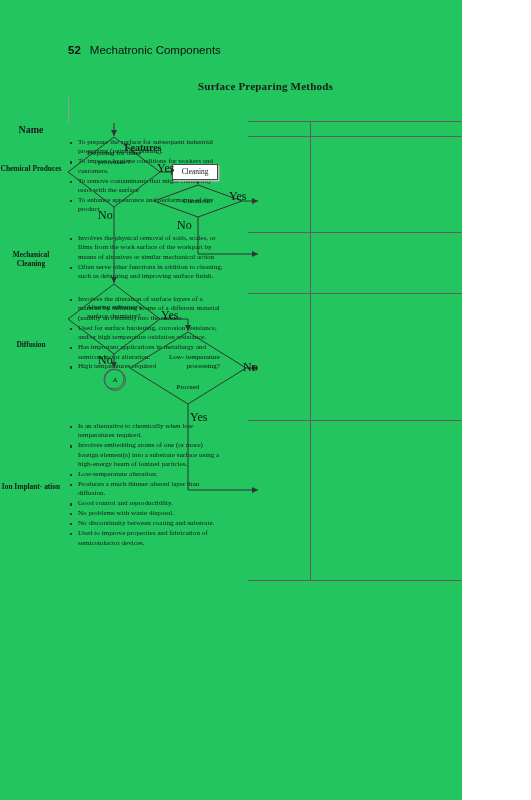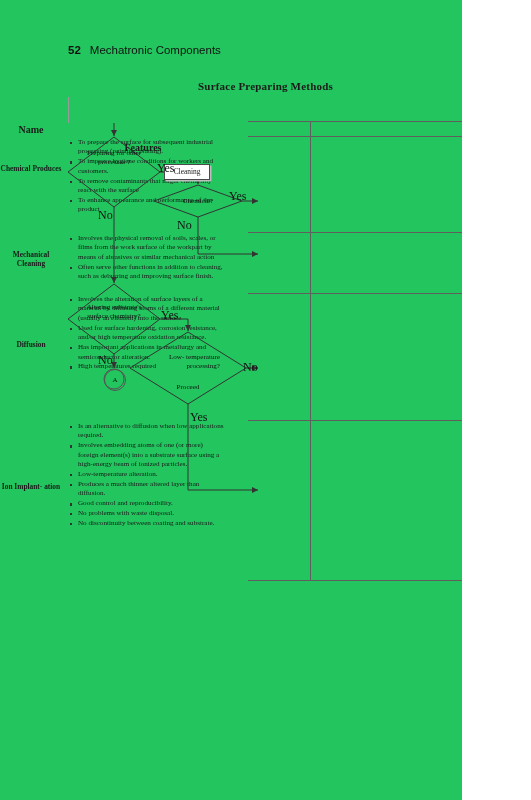--- a/index.html
+++ b/index.html
@@ -225,27 +225,28 @@
       <li>Involves the alteration of surface layers of a material by diffusing atoms of a different material (usually an element) into the surface</li>
       <li>Used for surface hardening, corrosion resistance, and/or high temperature oxidation resistance.</li>
       <li>Has important applications in metallurgy and semiconductor alteration.</li>
       <li>High temperatures required</li>
     </ul>
   </div>
 
   <div class="row-name" style="top:482px;">Ion Implant- ation</div>
   <div class="row-feat" style="top:422px;">
     <ul>
-      <li>Is an alternative to diffusion when low applications required.</li>
+      <li>Is an alternative to chemically when low temperatures required.</li>
       <li>Involves embedding atoms of one (or more) foreign element(s) into a substrate surface using a high-energy beam of ionized particles.</li>
       <li>Low-temperature alteration.</li>
       <li>Produces a much thinner altered layer than diffusion.</li>
       <li>Good control and reproducibility.</li>
       <li>No problems with waste disposal.</li>
       <li>No discontinuity between coating and substrate.</li>
+      <li>Used to improve properties and fabrication of semiconductor devices.</li>
     </ul>
   </div>
 
   <svg class="flow" viewBox="0 0 531 800">
     <defs>
       <marker id="arr" markerWidth="7" markerHeight="7" refX="6" refY="3" orient="auto" markerUnits="strokeWidth">
         <path d="M0,0 L6,3 L0,6 z" fill="#333"></path>
       </marker>
     </defs>
 
@@ -274,21 +275,21 @@
 
     <polygon points="188,332 246,368 188,404 130,368" fill="none" stroke="#333" stroke-width="1"></polygon>
 
     <line x1="246" y1="368" x2="258" y2="368" stroke="#333" stroke-width="1" marker-end="url(#arr)"></line>
 
     <polyline points="188,404 188,490 258,490" fill="none" stroke="#333" stroke-width="1" marker-end="url(#arr)"></polyline>
   </svg>
 
   <div class="diamond-label" style="left:80px; top:149px; width:68px;">Preparing for other processes ?</div>
 
-  <div class="proc-box" style="left:164px; top:164px; width:44px;">Cleaning</div>
+  <div class="proc-box" style="left:172px; top:164px; width:44px;">Cleaning</div>
 
   <div class="diamond-label" style="left:166px; top:197px; width:64px;">Chemical?</div>
 
   <div class="diamond-label" style="left:80px; top:303px; width:68px;">Altering substrate's surface chemistry?</div>
 
   <div class="diamond-label" style="left:156px; top:353px; width:64px;text-align:right;">Low- temperature processing?</div>
 
   <div class="diamond-label" style="left:156px; top:383px; width:64px;">Proceed</div>
 
   <div class="conn-circle" style="left:104px; top:369px; width:20px; height:20px; line-height:20px;">A</div>

